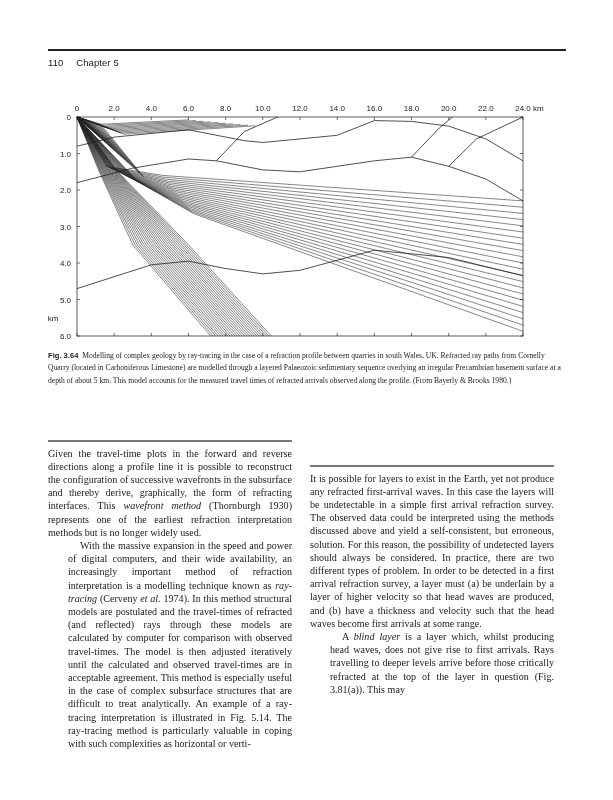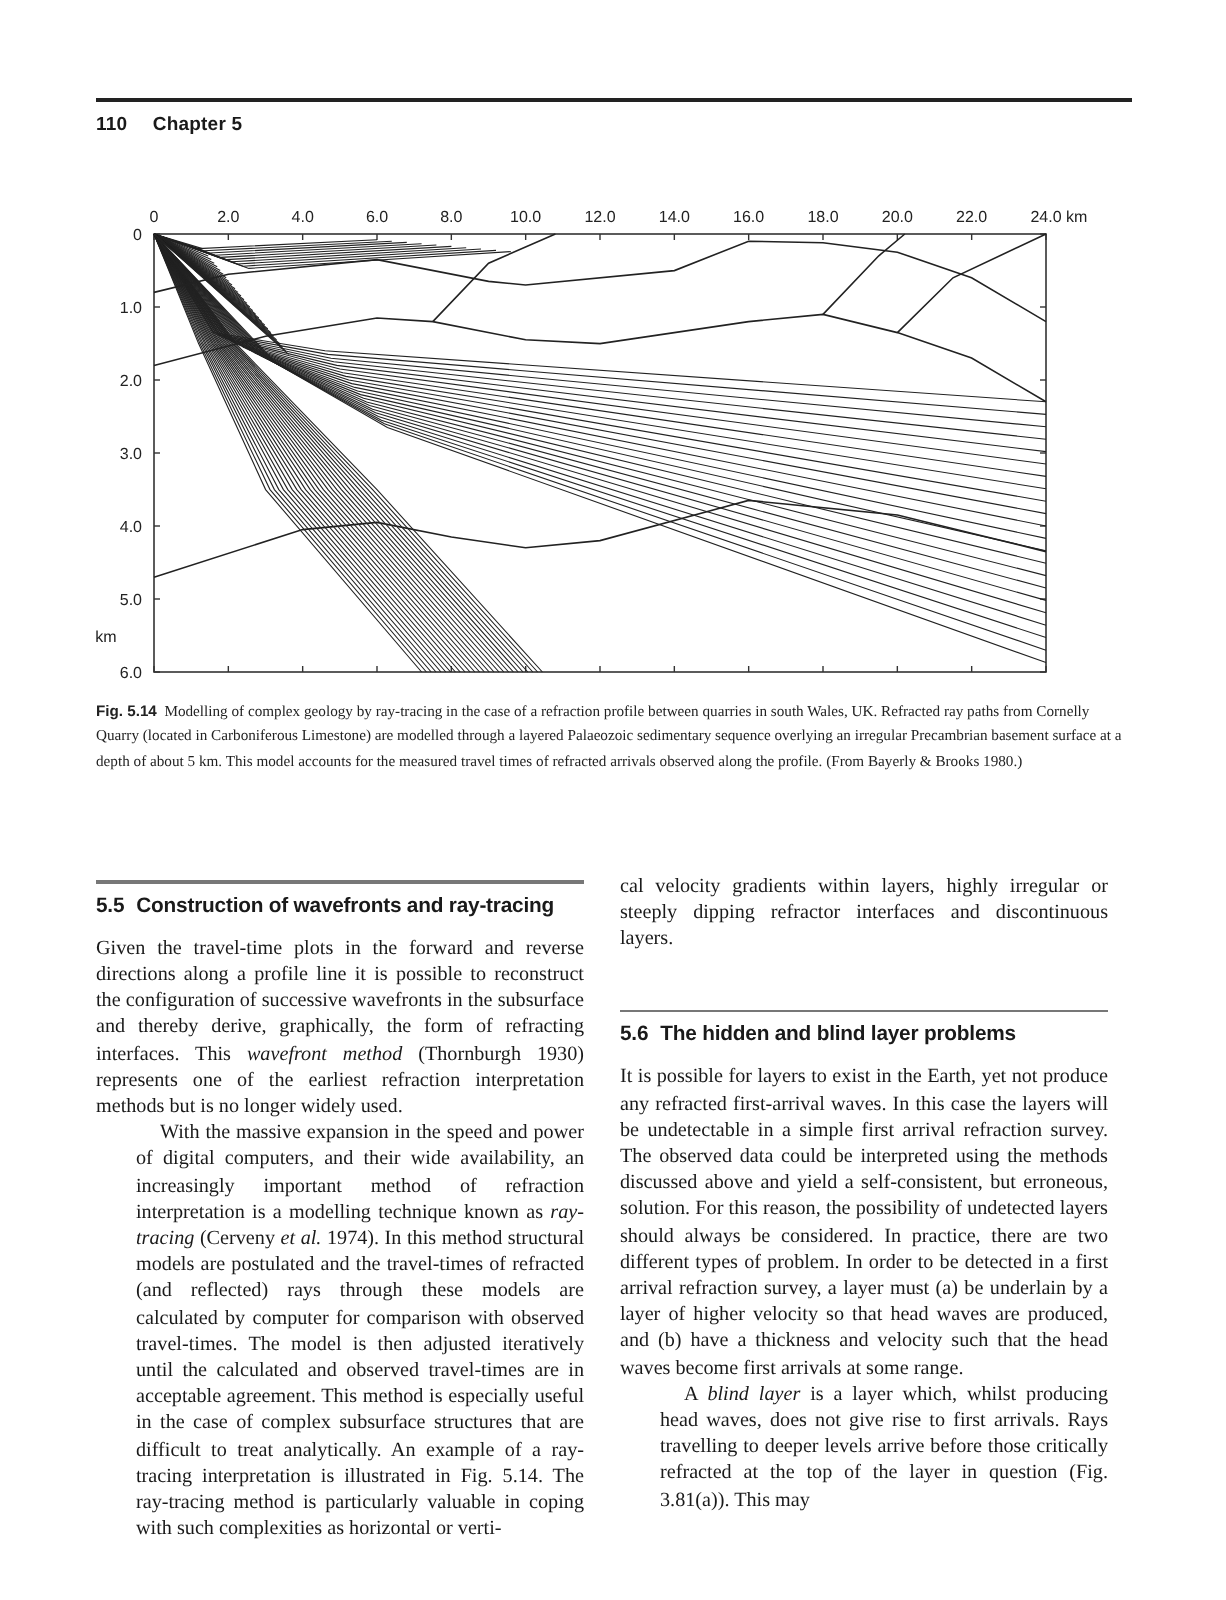--- a/index.html
+++ b/index.html
@@ -1,20 +1,20 @@
 <!DOCTYPE html>
 <html><head>
 <meta charset="utf-8">
 <style>
   html, body { margin:0; padding:0; background:#fff; }
   body { width:613px; height:800px; position:relative; overflow:hidden;
          font-family:"Liberation Serif", "DejaVu Serif", serif; color:#1a1a1a; }
   .top-rule { position:absolute; left:48px; top:49px; width:518px; height:1.5px; background:#222; }
   .running-head { position:absolute; left:48px; top:57px; font-family:"Liberation Sans", sans-serif;
-                  font-size:9.5px; font-weight:bold; letter-spacing:0.1px; }
+                  font-size:9.5px; font-weight:normal; letter-spacing:0.1px; }
   .running-head .pg { margin-right:10px; }
   .figure { position:absolute; left:40px; top:100px; width:540px; height:245px; }
   .figure svg { width:540px; height:245px; display:block; }
   .ax-text { font-family:"Liberation Sans", sans-serif; font-size:8px; fill:#222; }
   .caption { position:absolute; left:48px; top:350px; width:520px; font-size:7.6px;
              line-height:12.3px; color:#222; }
   .caption b { font-family:"Liberation Sans", sans-serif; font-weight:bold; }
   .col { position:absolute; font-size:10.1px; line-height:13.2px; text-align:justify; }
   .col.left { left:48px; top:440px; width:244px; }
   .col.right { left:310px; top:437px; width:244px; }
@@ -198,35 +198,28 @@
         <polyline points="37.0,82.7 92.8,68.1 148.5,59.0 176.4,60.8 222.8,69.9 260.0,71.8 334.3,60.8 371.5,57.2 408.7,66.3 445.8,79.0 483.0,100.9"></polyline>
         <polyline points="37.0,188.6 111.3,164.8 148.5,161.2 185.7,168.5 222.8,173.9 260.0,170.3 334.3,150.2 408.7,157.5 445.8,166.6 483.0,175.8"></polyline>
         <polyline points="176.4,60.8 204.3,31.6 237.7,17.0"></polyline>
         <polyline points="371.5,57.2 399.4,27.9 412.4,17.0"></polyline>
         <polyline points="408.7,66.3 436.5,38.9 483.0,17.0"></polyline>
       </g>
   </svg>
 </div>
 
 <div class="caption">
-  <b>Fig. 5.14</b>&nbsp;
+  <b>Fig. 3.64</b>&nbsp;
   <span>Modelling of complex geology by ray-tracing in the case of a refraction profile between quarries in south Wales, UK. Refracted ray paths from Cornelly Quarry (located in Carboniferous Limestone) are modelled through a layered Palaeozoic sedimentary sequence overlying an irregular Precambrian basement surface at a depth of about 5 km. This model accounts for the measured travel times of refracted arrivals observed along the profile. (From Bayerly &amp; Brooks 1980.)</span>
 </div>
 
 <div class="col left">
   <div class="sec-rule"></div>
-  <h3 class="sec-head">
-    <span class="num">5.5</span><span>Construction of wavefronts and ray-tracing</span>
-  </h3>
   <p><span>Given the travel-time plots in the forward and reverse directions along a profile line it is possible to reconstruct the configuration of successive wavefronts in the subsurface and thereby derive, graphically, the form of refracting interfaces. This </span><em>wavefront method</em><span> (Thornburgh 1930) represents one of the earliest refraction interpretation methods but is no longer widely used.</span></p>
   <p class="indent"><span>With the massive expansion in the speed and power of digital computers, and their wide availability, an increasingly important method of refraction interpretation is a modelling technique known as </span><em>ray-tracing</em><span> (Cerveny </span><em>et al.</em><span> 1974). In this method structural models are postulated and the travel-times of refracted (and reflected) rays through these models are calculated by computer for comparison with observed travel-times. The model is then adjusted iteratively until the calculated and observed travel-times are in acceptable agreement. This method is especially useful in the case of complex subsurface structures that are difficult to treat analytically. An example of a ray-tracing interpretation is illustrated in Fig. 5.14. The ray-tracing method is particularly valuable in coping with such complexities as horizontal or verti-</span></p>
 </div>
 
 <div class="col right">
-  <p>cal velocity gradients within layers, highly irregular or steeply dipping refractor interfaces and discontinuous layers.</p>
   <div class="right-gap"></div>
   <div class="sec-rule"></div>
-  <h3 class="sec-head">
-    <span class="num">5.6</span><span>The hidden and blind layer problems</span>
-  </h3>
   <p>It is possible for layers to exist in the Earth, yet not produce any refracted first-arrival waves. In this case the layers will be undetectable in a simple first arrival refraction survey. The observed data could be interpreted using the methods discussed above and yield a self-consistent, but erroneous, solution. For this reason, the possibility of undetected layers should always be considered. In practice, there are two different types of problem. In order to be detected in a first arrival refraction survey, a layer must (a) be underlain by a layer of higher velocity so that head waves are produced, and (b) have a thickness and velocity such that the head waves become first arrivals at some range.</p>
   <p class="indent"><span>A </span><em>blind layer</em><span> is a layer which, whilst producing head waves, does not give rise to first arrivals. Rays travelling to deeper levels arrive before those critically refracted at the top of the layer in question (Fig. 3.81(a)). This may</span></p>
 </div>
 
 </body></html>

